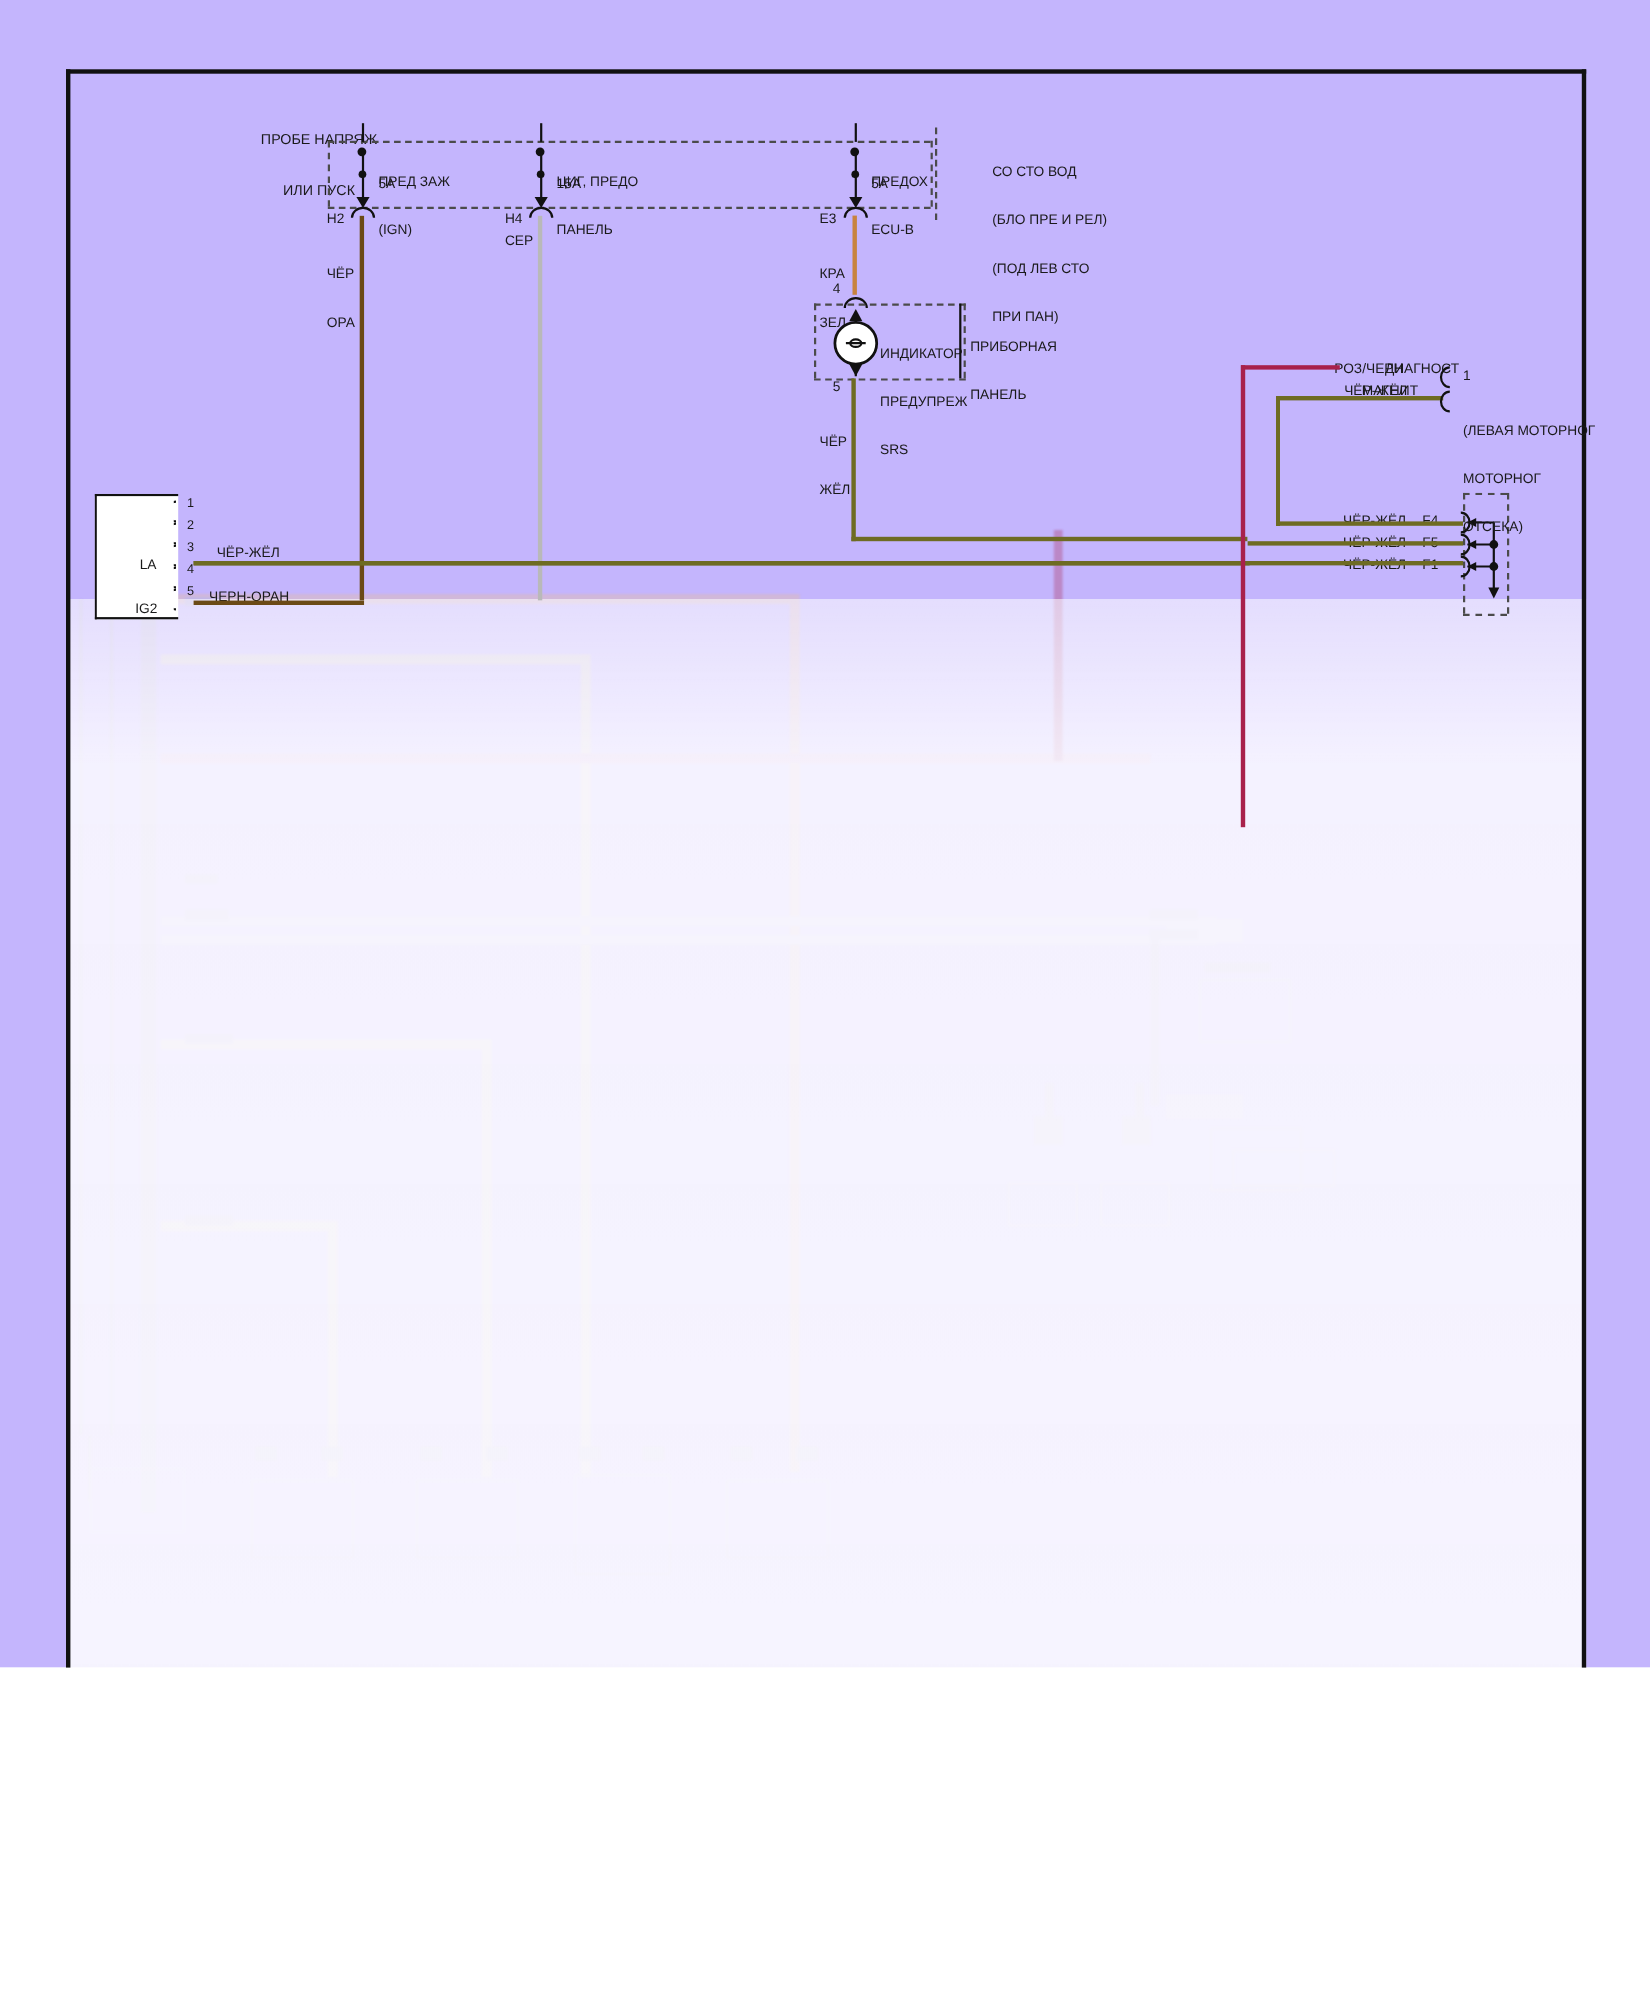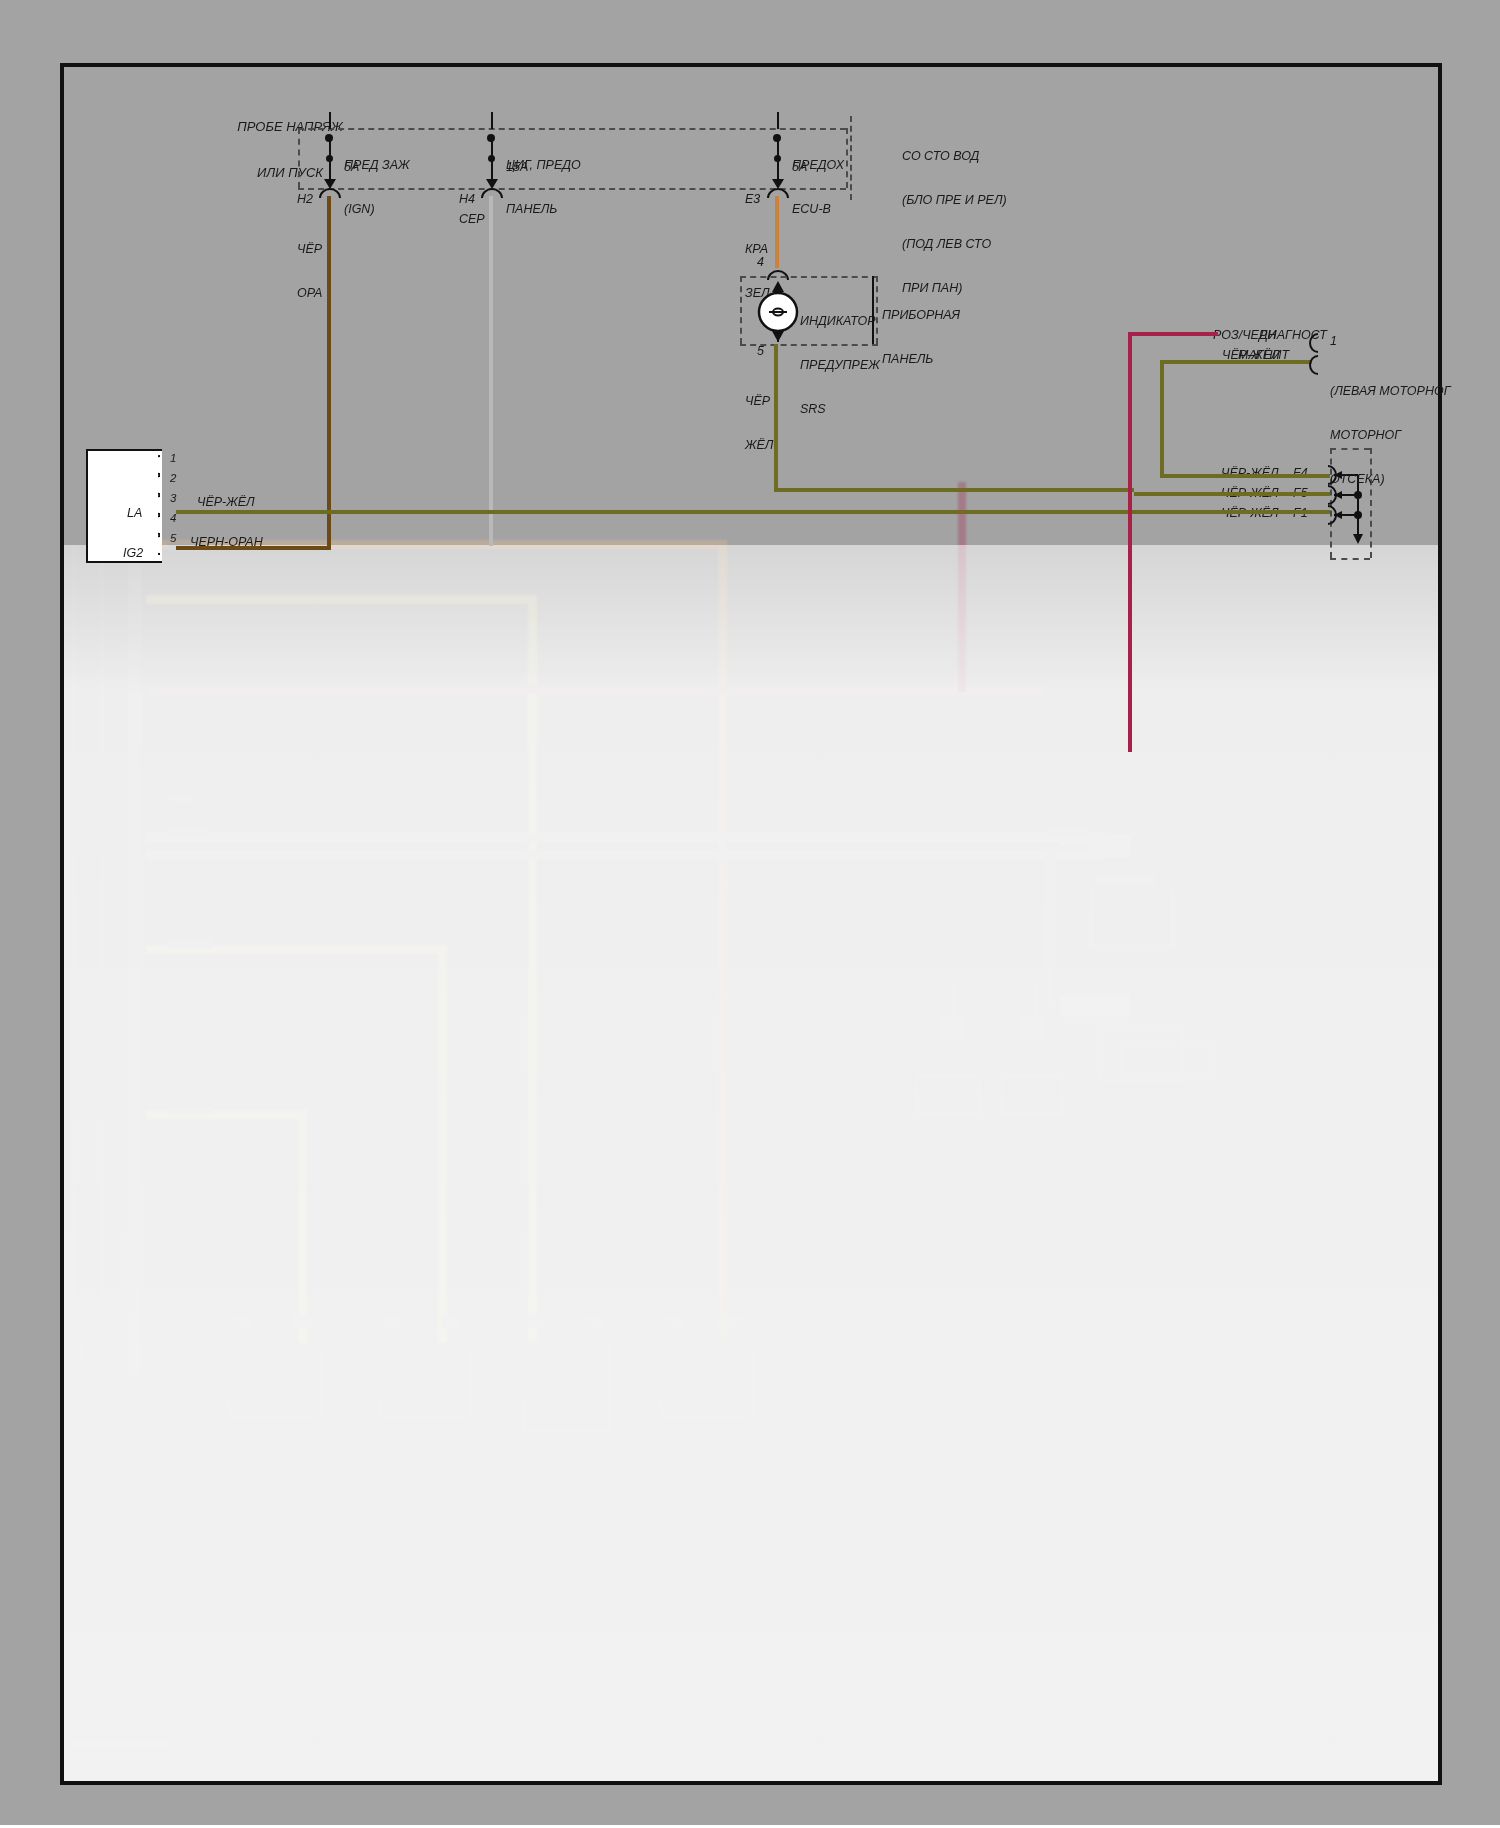--- a/index.html
+++ b/index.html
@@ -1,17 +1,17 @@
 <!DOCTYPE html>
 <html><head>
 <meta charset="utf-8">
 <style>
   html,body{margin:0;padding:0;background:#ffffff;}
   body{font-family:"Liberation Sans",sans-serif;}
-  #page{position:relative;width:1500px;height:1825px;background:#a3a3a3;overflow:hidden;font-style:italic;}
+  #page{position:relative;width:1500px;height:1516px;background:#c4b5fd;overflow:hidden;}
 
   
   .abs{position:absolute;}
   .txt{position:absolute;font-family:"Liberation Sans",sans-serif;color:#1a1a1a;white-space:pre;line-height:1.18;}
   .t11{font-size:11.5px;}
   .t12{font-size:12.5px;}
   .t13{font-size:13px;}
   .center{text-align:center;}
   .wire{position:absolute;background:#000;}
   .dash-h{position:absolute;height:0;border-top:2px dashed #4b4b4b;}

